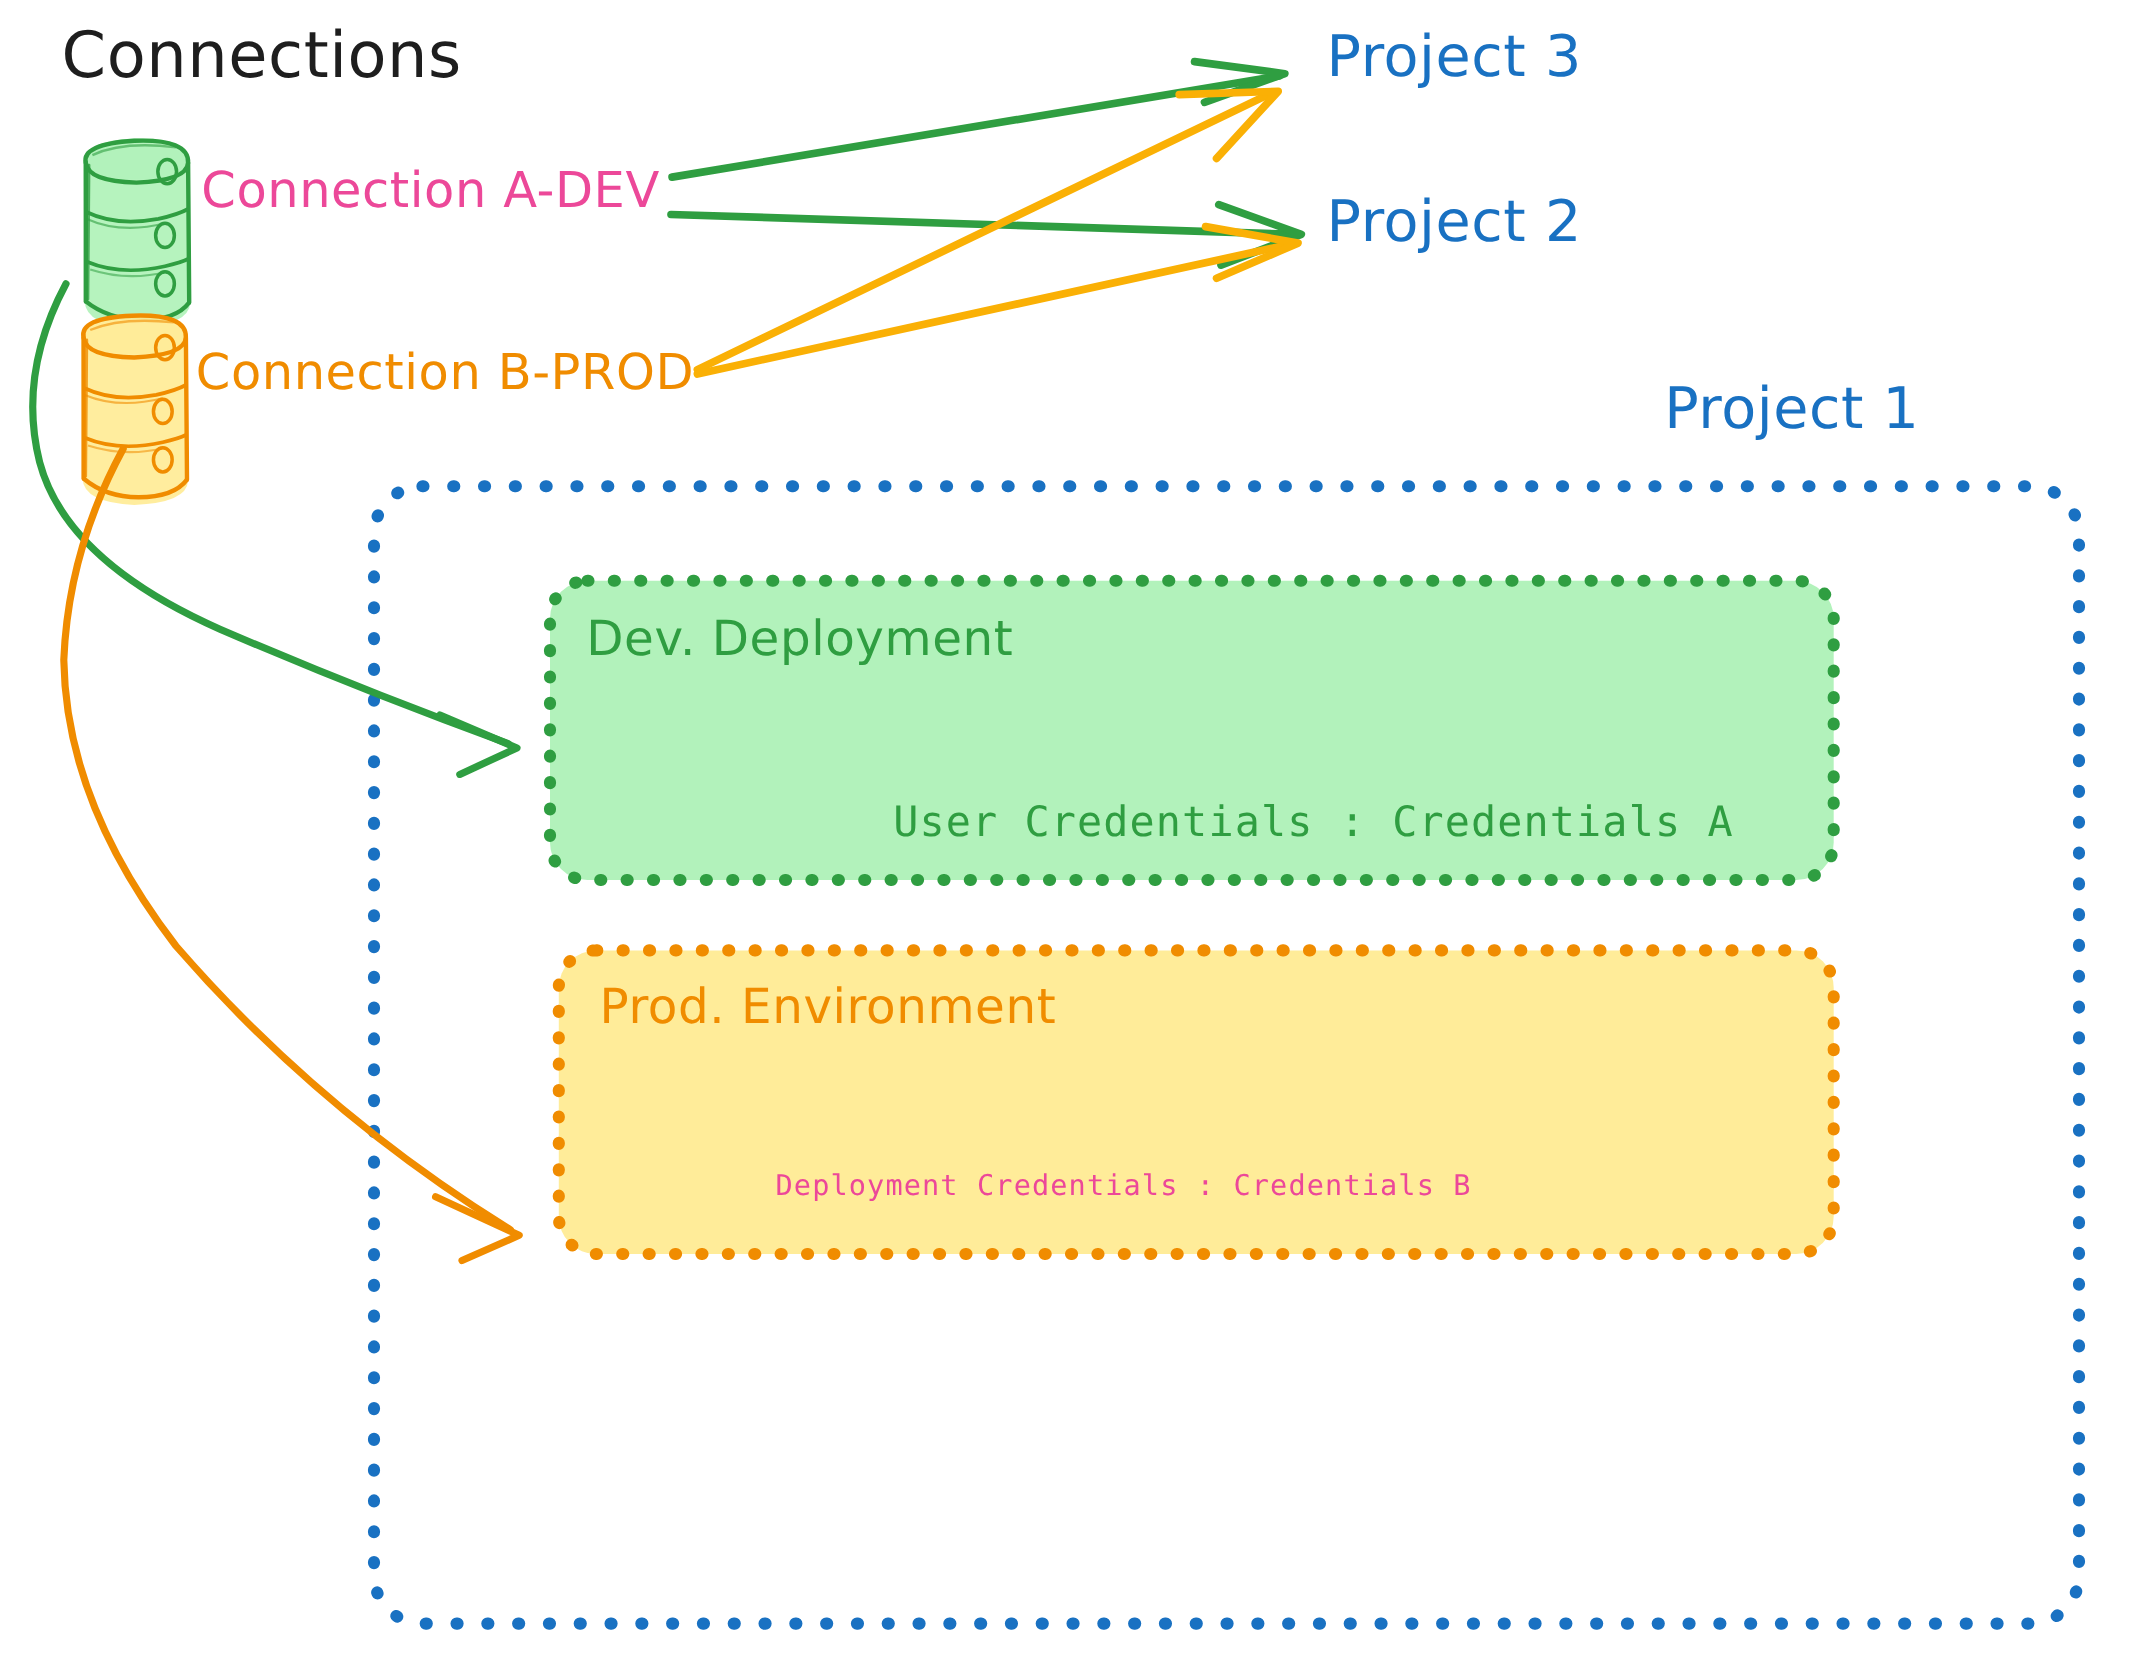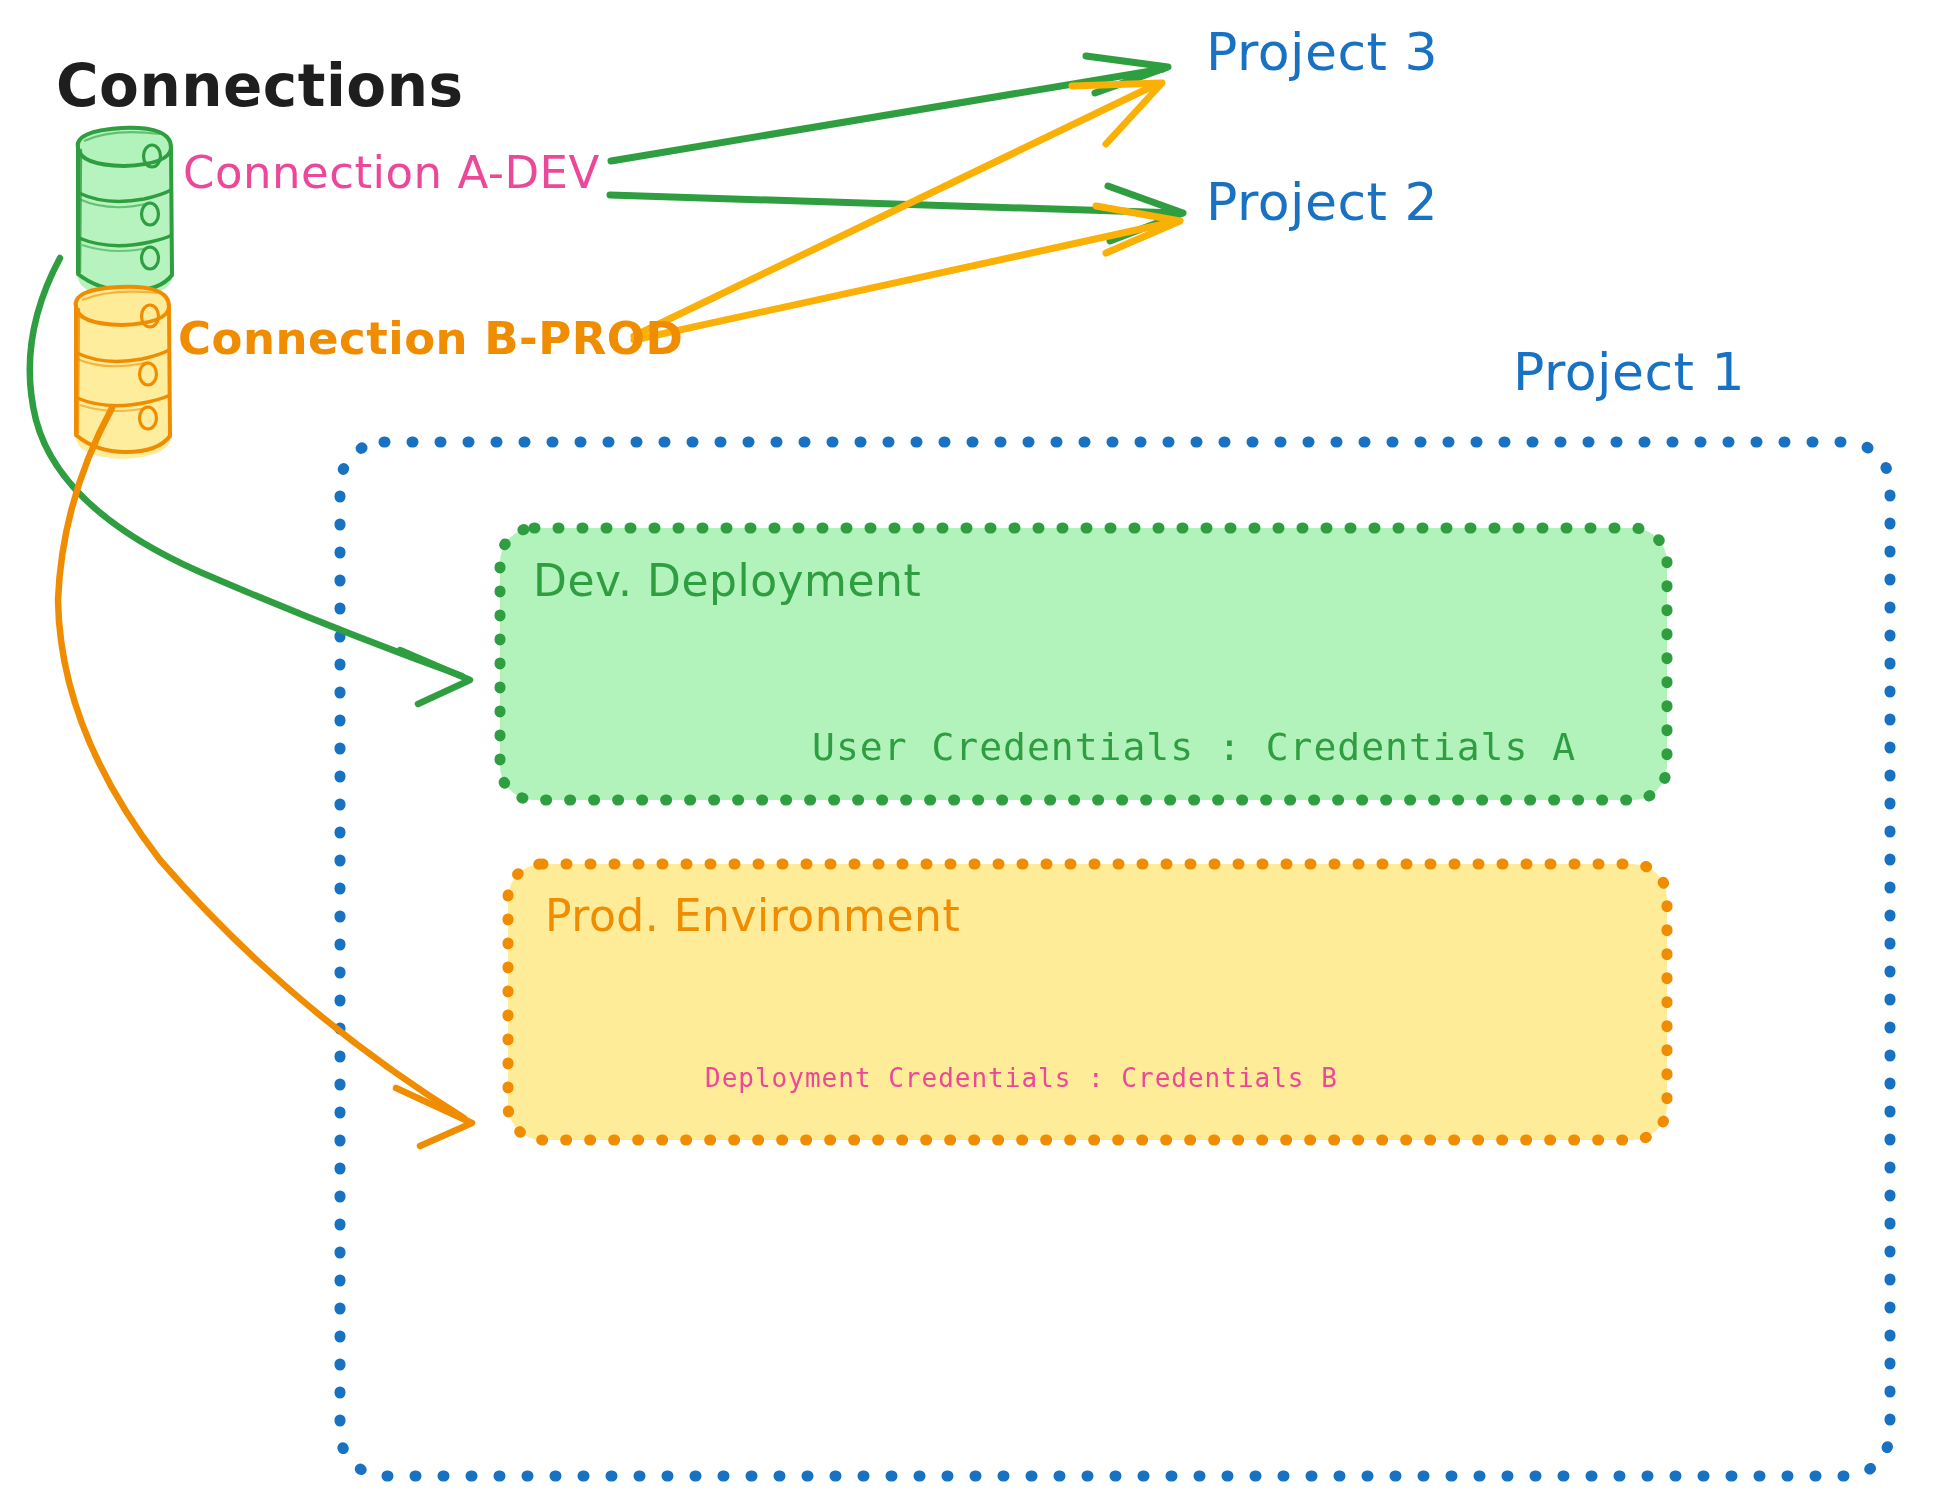--- a/index.html
+++ b/index.html
@@ -23,39 +23,37 @@
   }
   .lbl {
     position: absolute;
     white-space: nowrap;
     font-family: "DejaVu Sans", sans-serif;
   }
   #title-connections {
     left: 56px;
     top: 16px;
     font-size: 58px;
-    font-weight: 700;
+    font-weight: 400;
     color: #1e1e1e;
     letter-spacing: 0.5px;
-    margin-top: 36px;
   }
   #label-conn-a {
     left: 183px;
     top: 146px;
     font-size: 45px;
     color: #ec4899;
     letter-spacing: 0.5px;
   }
   #label-conn-b {
     left: 178px;
     top: 312px;
     font-size: 45px;
     color: #f08c00;
     letter-spacing: 0.5px;
-    font-weight: bold;
   }
   #label-project-3 {
     left: 1206px;
     top: 22px;
     font-size: 52px;
     color: #1971c2;
     letter-spacing: 0.5px;
   }
   #label-project-2 {
     left: 1206px;

